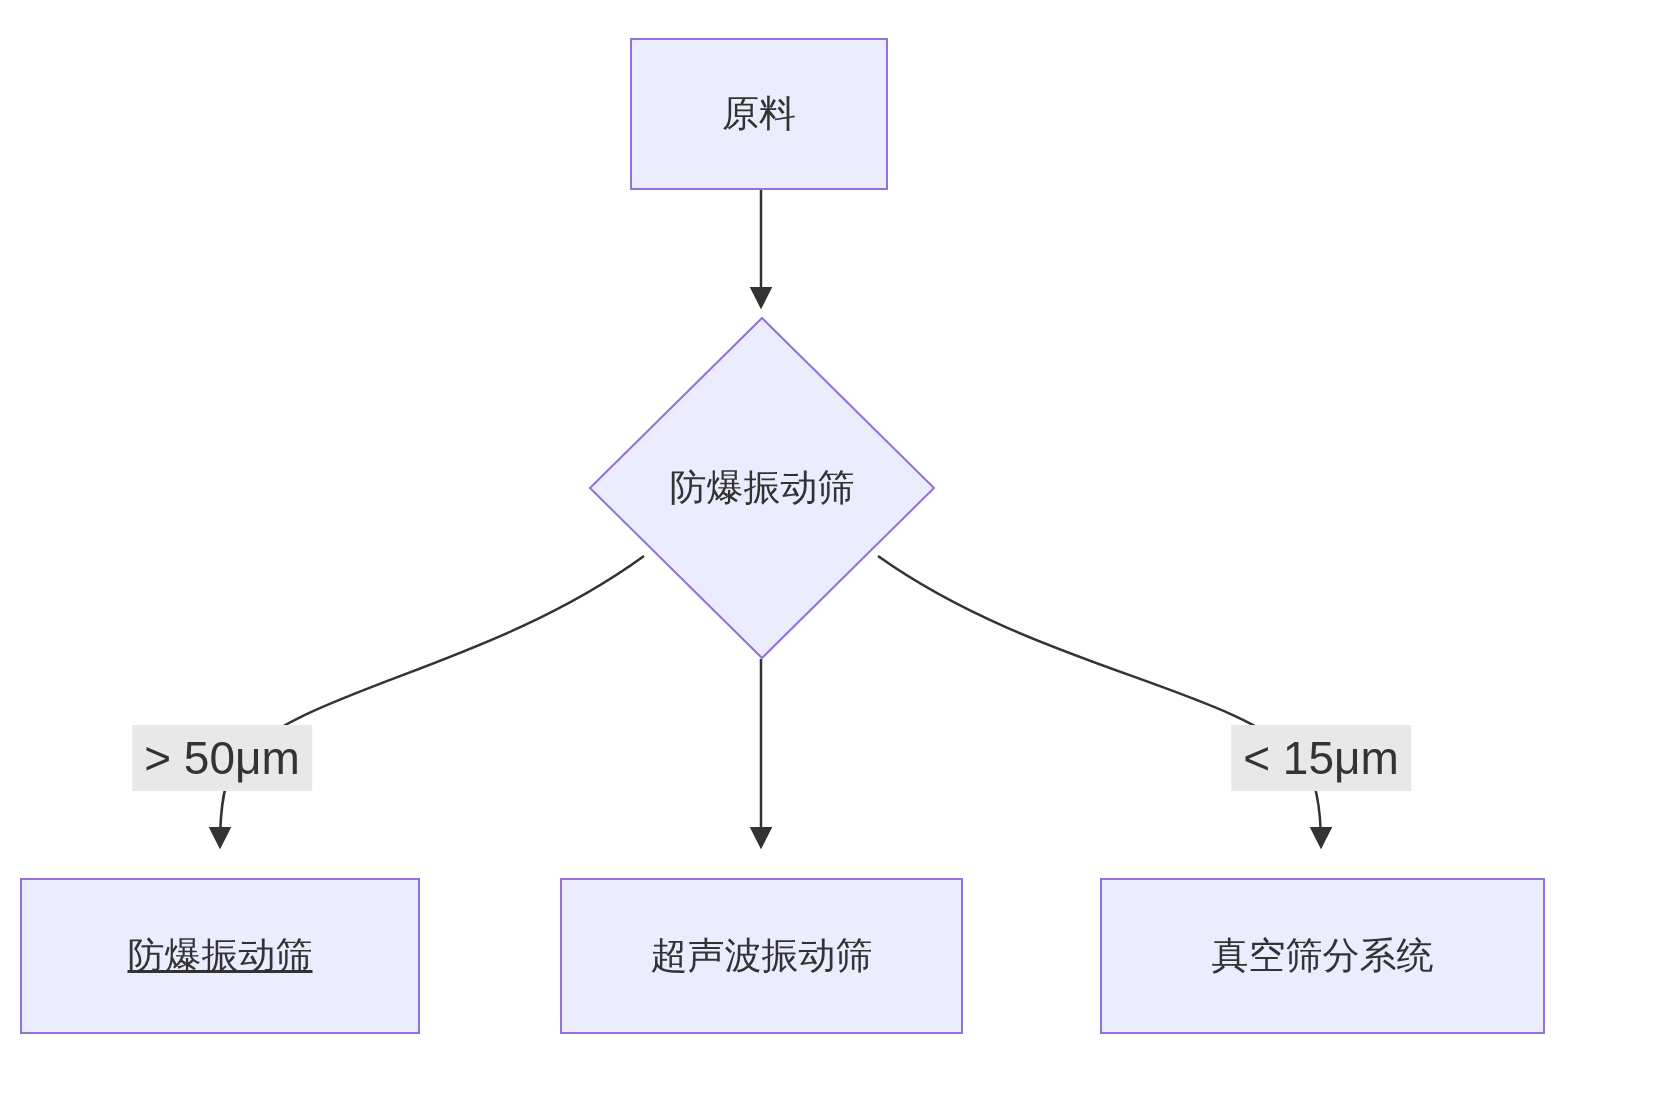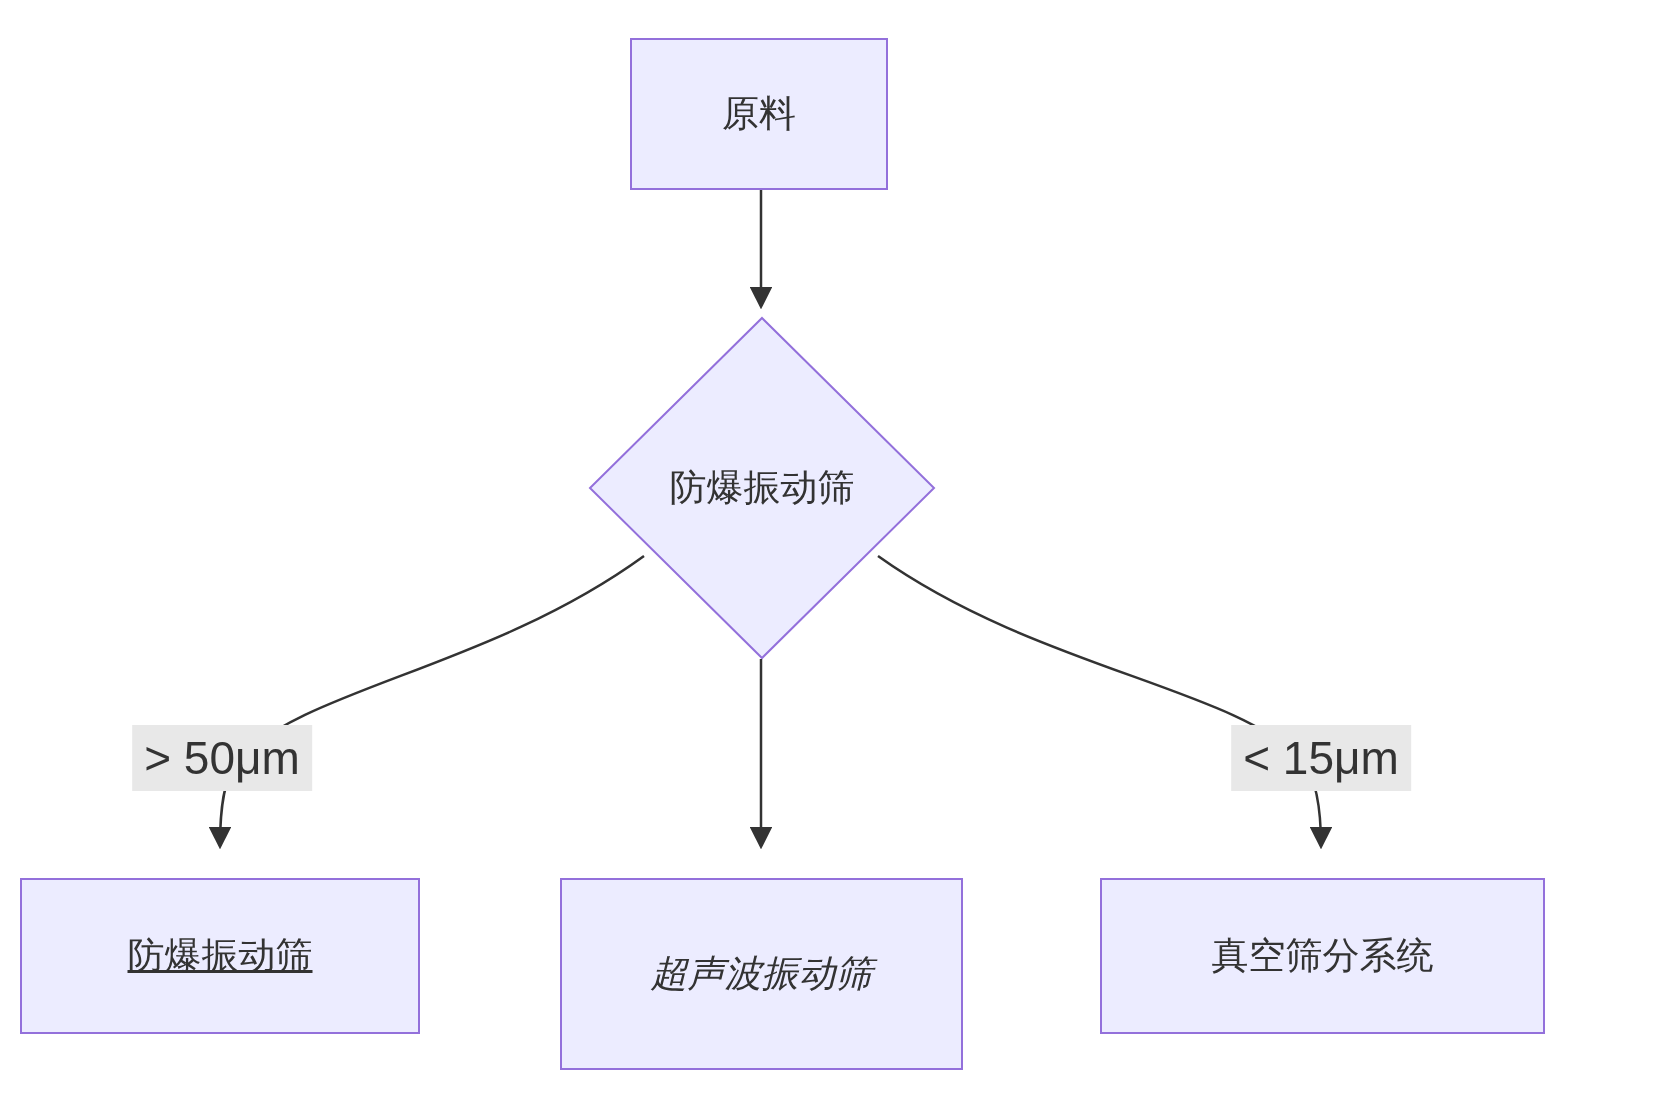--- a/index.html
+++ b/index.html
@@ -30,21 +30,21 @@
     background: #ECECFF;
     border: 2px solid #9370DB;
     color: #333333;
     font-size: 37px;
     box-sizing: border-box;
     text-align: center;
     margin-top: 16px;
   }
   .node-raw      { left: 630px; top: 22px;  width: 258px; height: 152px; }
   .node-left     { left: 20px;  top: 862px; width: 400px; height: 156px; text-decoration: underline; }
-  .node-center   { left: 560px; top: 862px; width: 403px; height: 192px; font-style: italic; }
+  .node-center   { left: 560px; top: 862px; width: 403px; height: 156px; }
   .node-right    { left: 1100px; top: 862px; width: 445px; height: 156px; }
   .decision-label {
     position: absolute;
     left: 590px;
     top: 318px;
     width: 344px;
     height: 340px;
     display: flex;
     align-items: center;
     justify-content: center;

